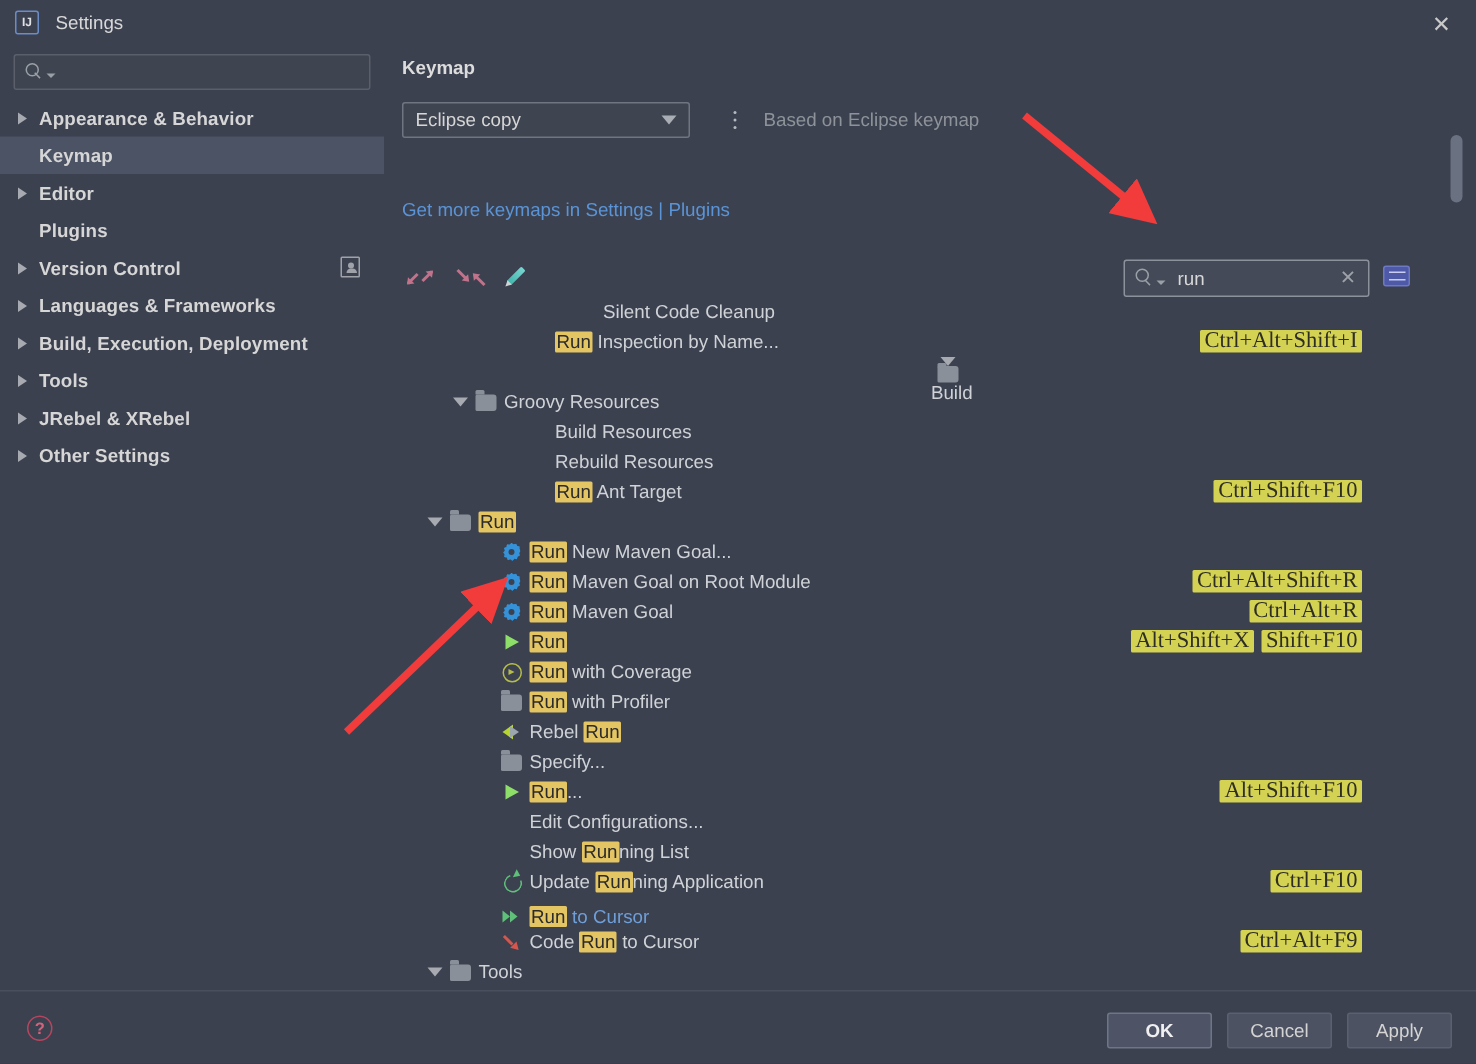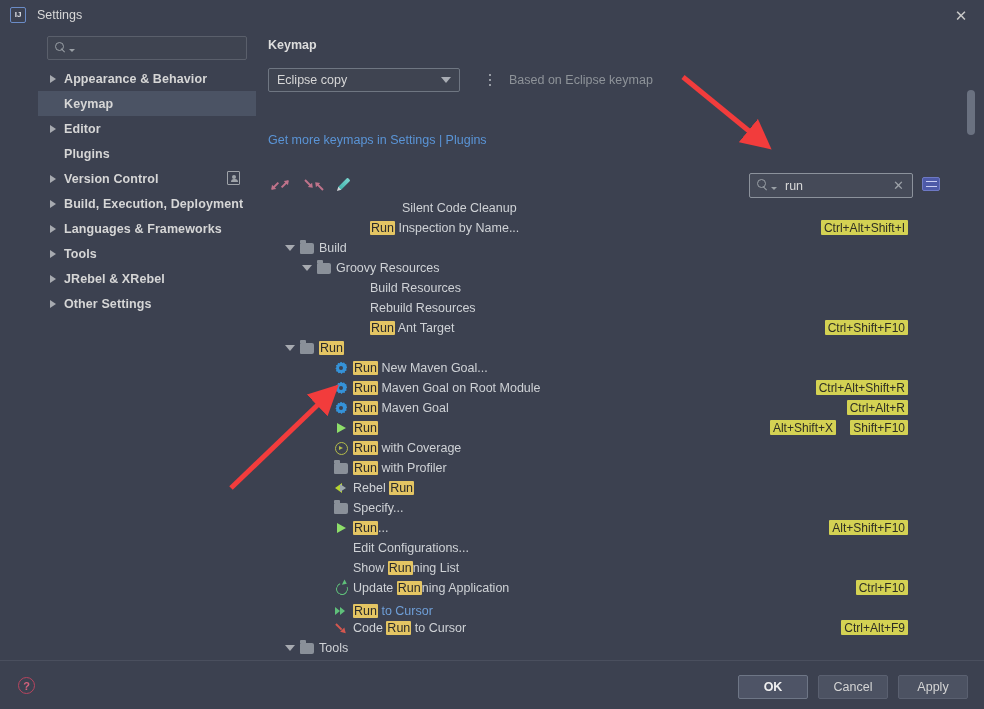--- a/index.html
+++ b/index.html
@@ -40,21 +40,20 @@
     width: 18px; height: 18px;
     display: flex; align-items: center; justify-content: center;
     color: #c9c9c9; font-size: 15px; cursor: pointer;
     font-family: "DejaVu Sans", sans-serif;
   }
 
   
   .left-panel {
     position: absolute; left: 0; top: 30px; width: 256px; height: 630px;
     background: #3c4150;
-    padding-left: 38px;
   }
   .search-wrap {
     margin: 6px 9px 0 9px;
     height: 24px;
     background: #45494a;
     border: 1px solid #5a5f6b;
     border-radius: 2px;
     display: flex; align-items: center;
   }
   .search-wrap.light { background: #3f4451; }
@@ -317,24 +316,24 @@
   }
   .ico.blank { }
 
   .hl {
     background: #e4c563; color: #2b2b2b; border-radius: 1px;
     padding: 0 1px;
   }
   .lbl-blue { color: #6f9fd8; }
   .sc {
     position: absolute; top: 2px; height: 15px;
-    background: #d4d253; color: #2e2e24; font-size: 12px;
+    background: #d4d253; color: #2e2e24; font-size: 15px;
     border-radius: 1px; padding: 0 3px;
     display: flex; align-items: center; line-height: 1;
-    font-family: Liberation Sans, sans-serif;
+    font-family: Liberation Serif, serif;
     margin-left: 16px;
   }
 
   .vscroll {
     position: absolute; right: 9px; top: 60px;
     width: 8px; height: 45px;
     background: #6a7180; border-radius: 4px;
   }
 
   
@@ -398,25 +397,25 @@
         </div>
         <div class="sb-item">
           <span class="sb-arrow"></span>
           <span class="sb-label">Version Control</span>
           <span class="sb-badge">
             <i></i>
           </span>
         </div>
         <div class="sb-item">
           <span class="sb-arrow"></span>
+          <span class="sb-label">Languages &amp; Frameworks</span>
+        </div>
+        <div class="sb-item">
+          <span class="sb-arrow"></span>
           <span class="sb-label">Build, Execution, Deployment</span>
-        </div>
-        <div class="sb-item">
-          <span class="sb-arrow"></span>
-          <span class="sb-label">Languages &amp; Frameworks</span>
         </div>
         <div class="sb-item">
           <span class="sb-arrow"></span>
           <span class="sb-label">Tools</span>
         </div>
         <div class="sb-item">
           <span class="sb-arrow"></span>
           <span class="sb-label">JRebel &amp; XRebel</span>
         </div>
         <div class="sb-item">
@@ -472,21 +471,21 @@
           <span class="tw" style="width: 10px; height: 1px;"></span>
           <span class="ico blank"></span>
           <span><span>Silent Code Cleanup</span></span>
         </div>
         <div class="row" style="padding-left: 80px;">
           <span class="tw" style="width: 10px; height: 1px;"></span>
           <span class="ico blank"></span>
           <span><span class="hl">Run</span><span> Inspection by Name...</span></span>
           <span class="sc" style="right: 76px;">Ctrl+Alt+Shift+I</span>
         </div>
-        <div class="row" style="padding-left: 29px;">
+        <div class="row" style="padding-left: 29px; flex-direction: column;">
           <span class="tw down"></span>
           <span class="folder"></span>
           <span><span>Build</span></span>
         </div>
         <div class="row" style="padding-left: 46px;">
           <span class="tw down"></span>
           <span class="folder"></span>
           <span><span>Groovy Resources</span></span>
         </div>
         <div class="row" style="padding-left: 80px;">

